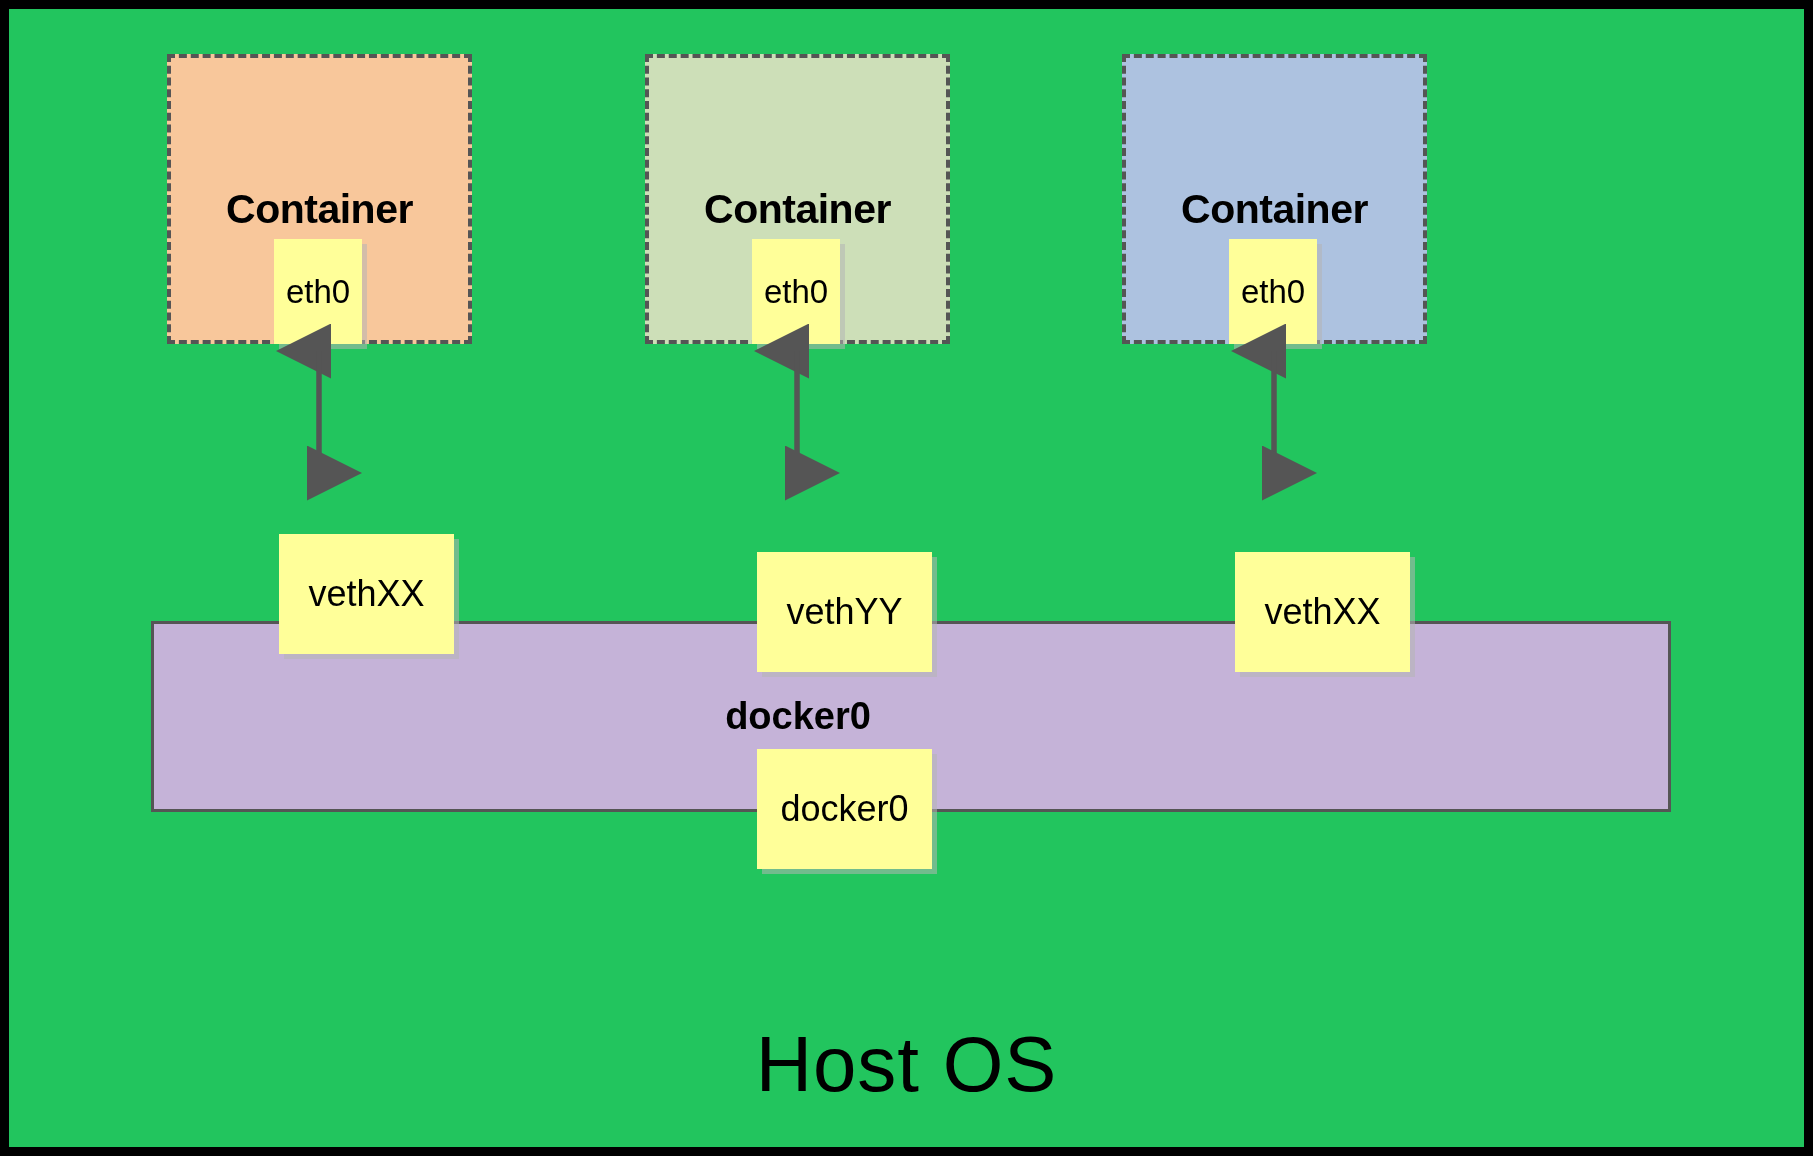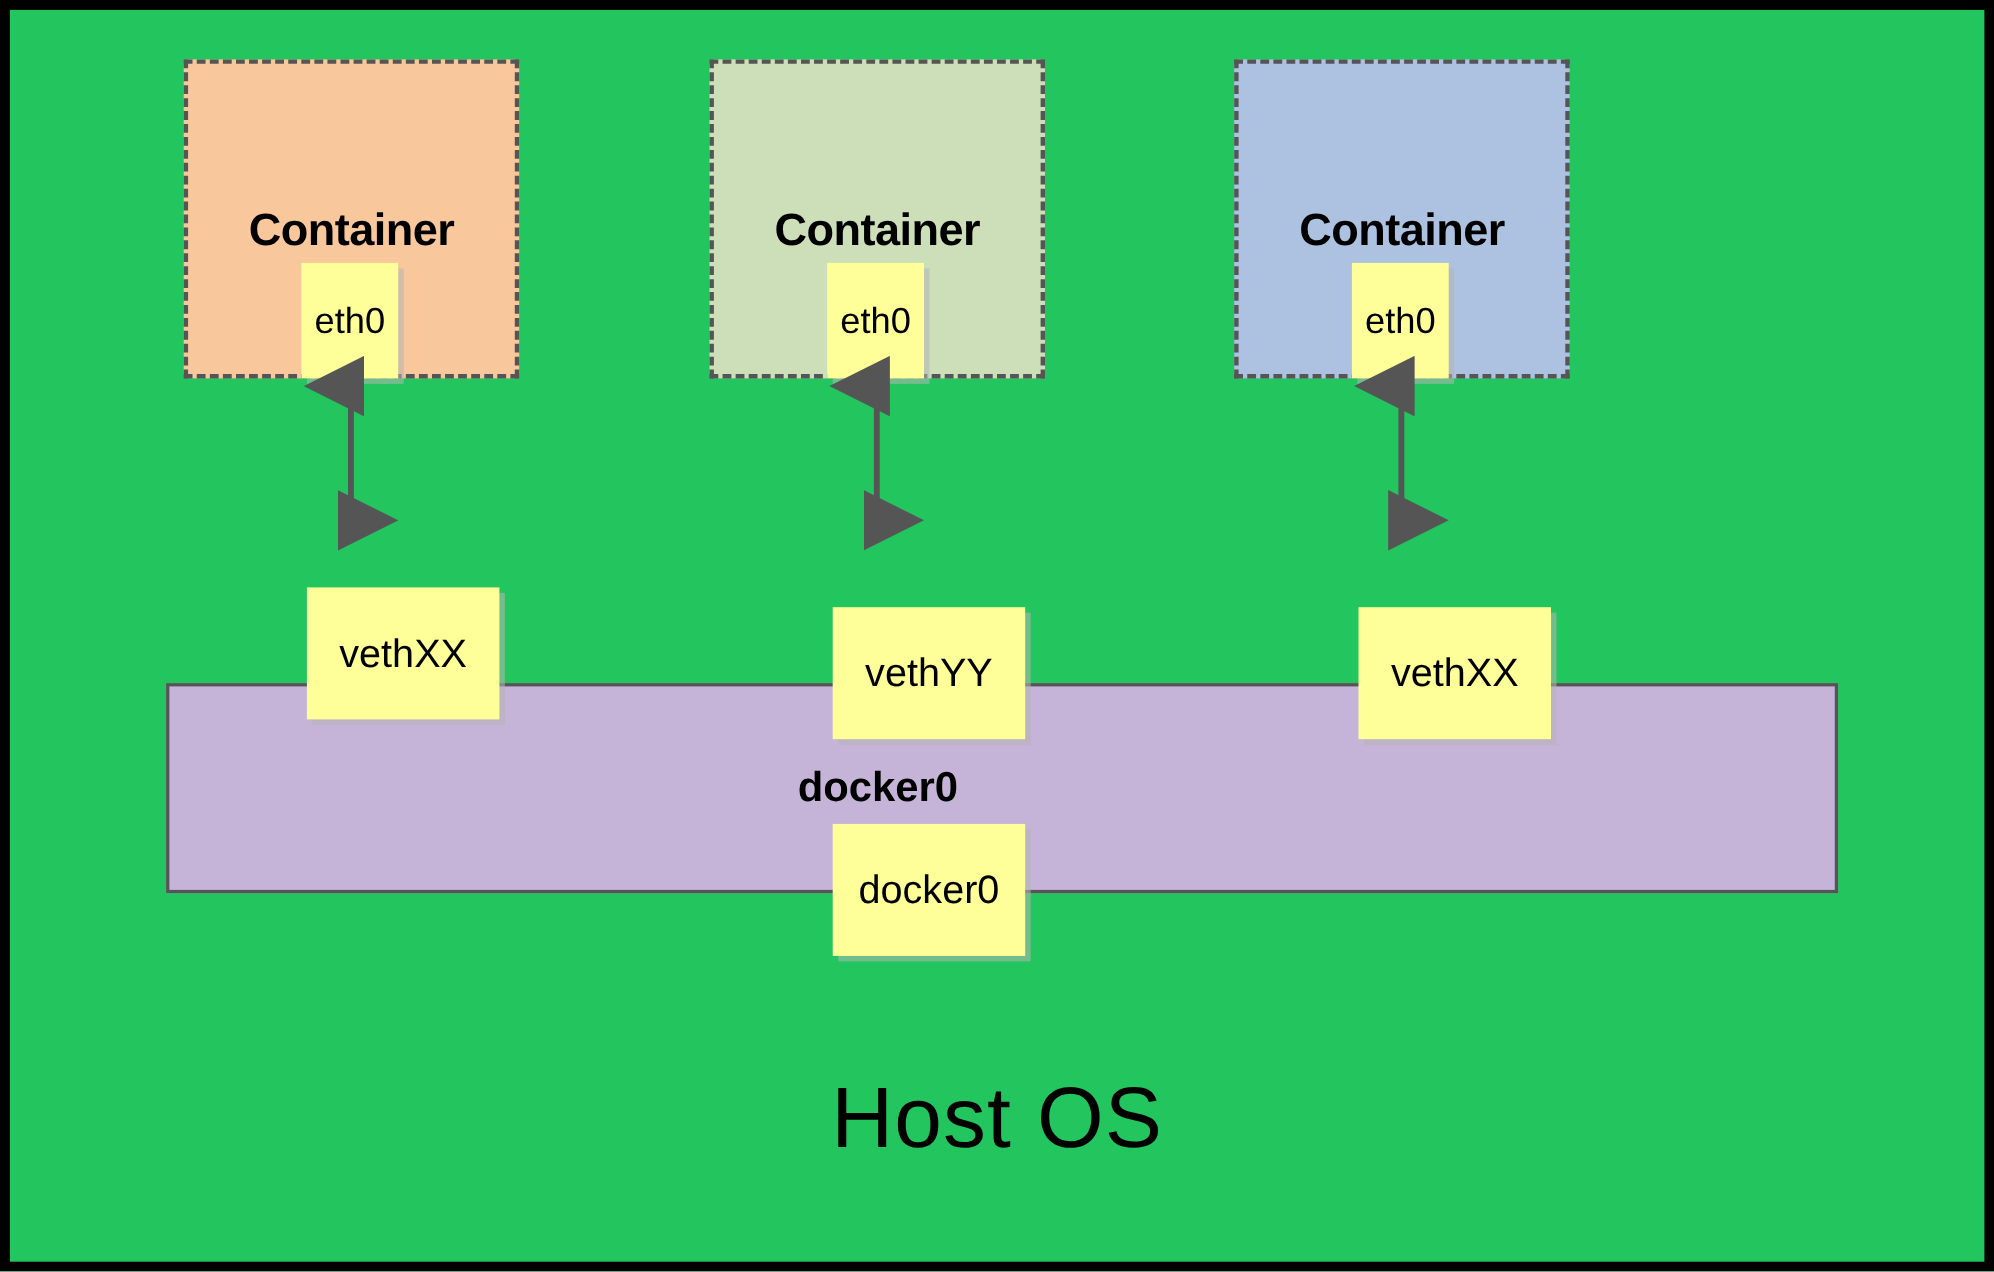--- a/index.html
+++ b/index.html
@@ -75,20 +75,21 @@
   }
 
   
   #host-os-label {
     position: absolute;
     width: 100%;
     text-align: center;
     font-size: 78px;
     color: #000000;
     letter-spacing: 1px;
+    margin-top: 48px;
   }
 
   
   .arrow-svg {
     position: absolute;
     overflow: visible;
   }
 </style>
 </head>
 <body>

